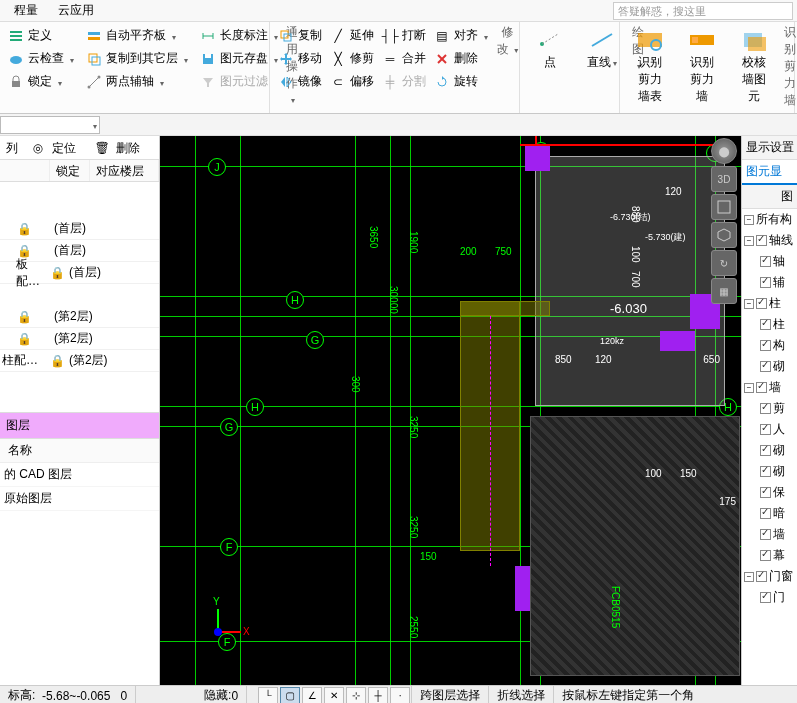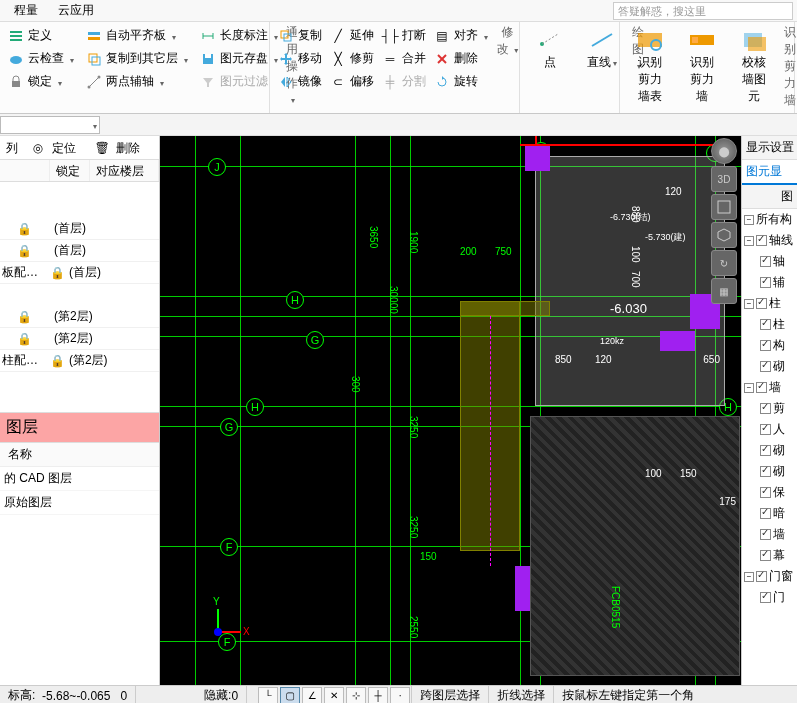--- a/index.html
+++ b/index.html
@@ -28,21 +28,21 @@
 
 .left-panel { width: 160px; background: #fff; border-right: 1px solid #ccc; display: flex; flex-direction: column; overflow: hidden; }
 .panel-tabs { display: flex; height: 24px; border-bottom: 1px solid #ddd; font-size: 12px; }
 .panel-tabs span { padding: 4px 6px; }
 .panel-header { display: flex; height: 22px; border-bottom: 1px solid #ddd; font-size: 12px; background: #fafafa; }
 .panel-header span { padding: 3px 6px; flex: 1; border-right: 1px solid #eee; }
 .panel-list { flex: 0 0 auto; }
 .panel-row { display: flex; align-items: center; height: 22px; border-bottom: 1px solid #f0f0f0; font-size: 12px; }
 .panel-row .lock { width: 50px; text-align: center; color: #999; }
 .panel-row .name { flex: 1; padding-left: 4px; }
-.section-title { padding: 4px 6px; font-size: 16px; background: #fca5a5; border-bottom: 1px solid #ddd; border-top: 1px solid #ddd; }
+.section-title { padding: 4px 6px; font-size: 12px; background: #f0abfc; border-bottom: 1px solid #ddd; border-top: 1px solid #ddd; }
 .sub-header { padding: 3px 8px; font-size: 12px; background: #fafafa; border-bottom: 1px solid #eee; }
 .sub-row { padding: 3px 4px; font-size: 12px; border-bottom: 1px solid #f5f5f5; }
 
 .canvas-wrap { flex: 1; position: relative; background: #000; overflow: hidden; }
 .canvas { position: absolute; inset: 0; }
 .grid-line-v { position: absolute; top: 0; bottom: 0; width: 1px; background: #0f0; opacity: 0.8; }
 .grid-line-h { position: absolute; left: 0; right: 0; height: 1px; background: #0f0; opacity: 0.8; }
 .grid-bubble { position: absolute; width: 18px; height: 18px; border: 1px solid #0f0; border-radius: 50%; display: flex; align-items: center; justify-content: center; color: #0f0; font-size: 11px; background: #000; }
 .dim-text { position: absolute; color: #0f0; font-size: 10px; transform-origin: left center; }
 .dim-text.v { writing-mode: vertical-rl; }
@@ -358,21 +358,21 @@
     <div class="panel-list">
       <div class="panel-row">
           <span class="lock">🔒</span>
           <span class="name">(首层)</span>
         </div>
       <div class="panel-row">
           <span class="lock">🔒</span>
           <span class="name">(首层)</span>
         </div>
       <div class="panel-row">
-          <span style="width:50px;padding-left:2px">板配…</span>
+          <span style="width:50px;padding-left:16px">板配…</span>
           <span class="lock" style="width:auto">🔒</span>
           <span class="name">(首层)</span>
         </div>
     </div>
     <div style="height:22px"></div>
     <div class="panel-list">
       <div class="panel-row">
           <span class="lock">🔒</span>
           <span class="name">(第2层)</span>
         </div>

